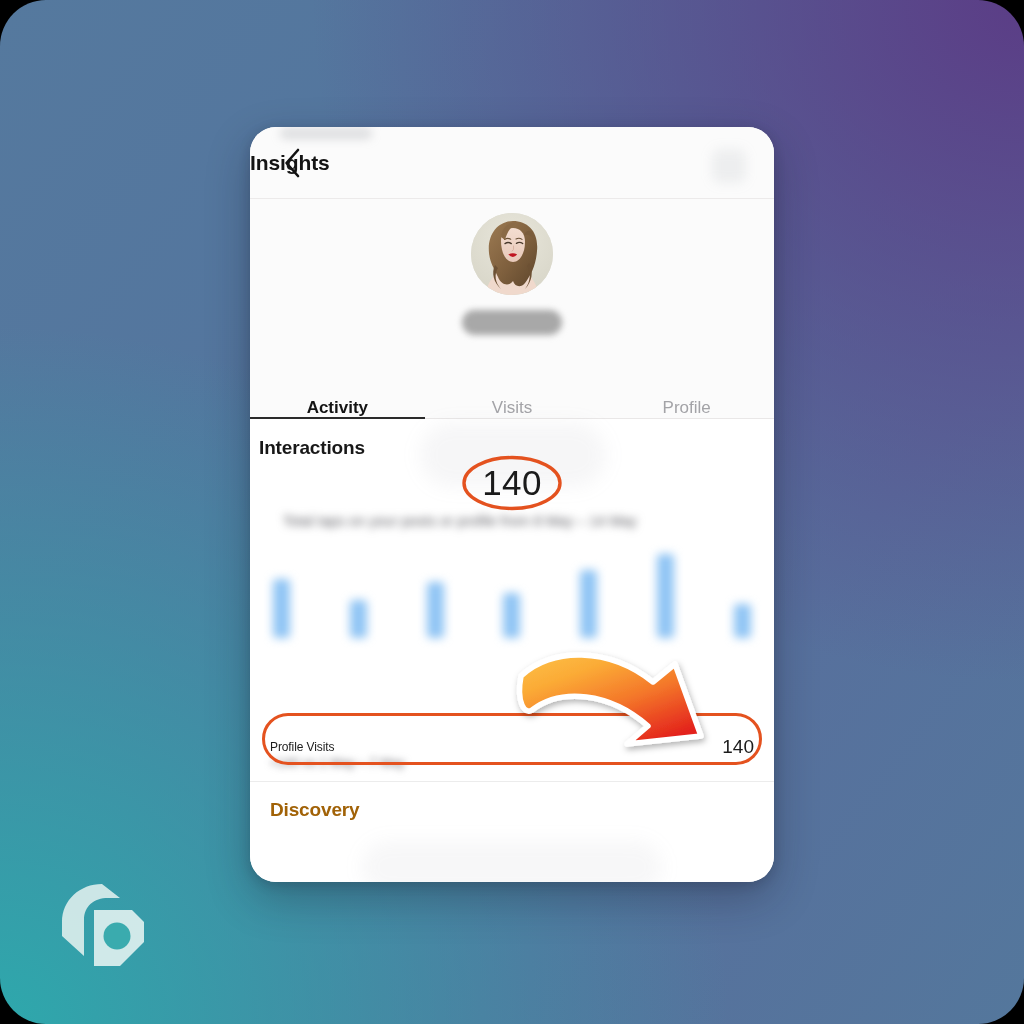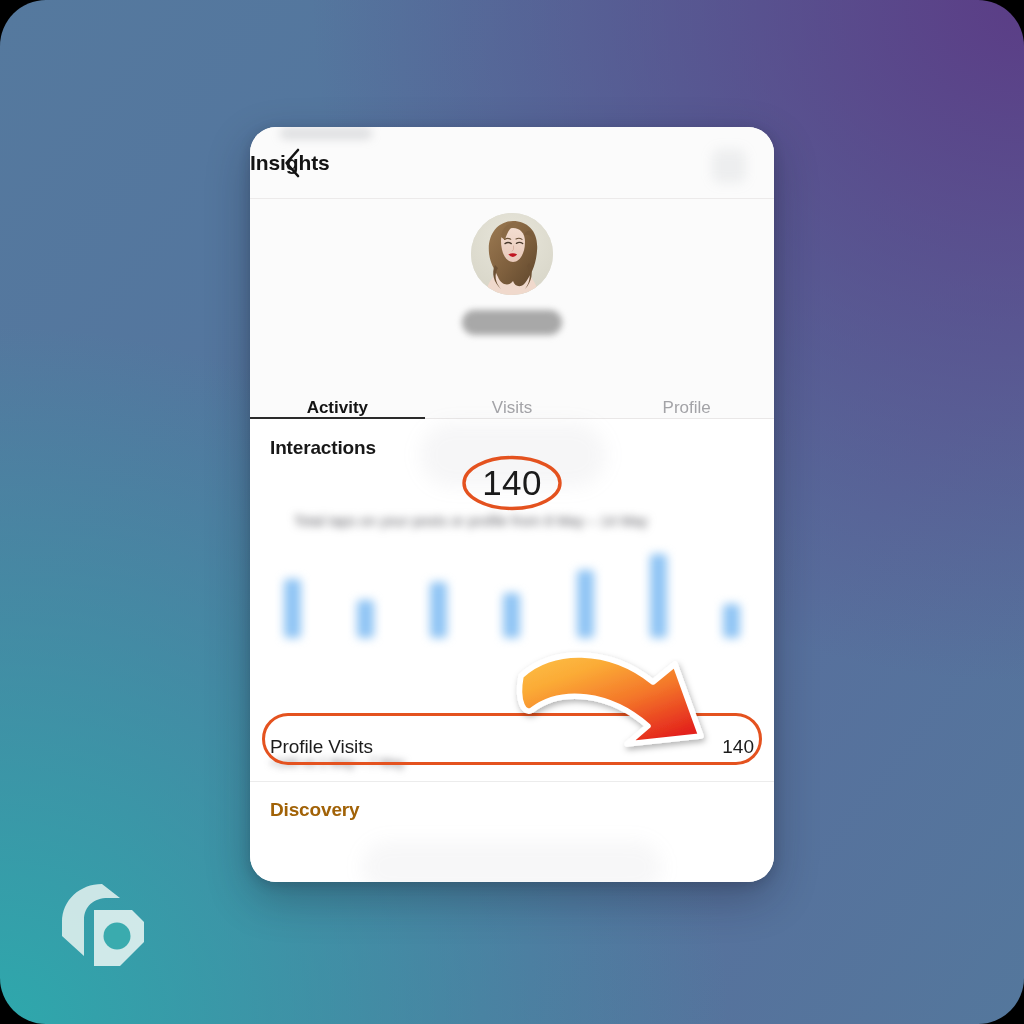--- a/index.html
+++ b/index.html
@@ -134,21 +134,21 @@
     height: 2px;
     background: #2b2b2b;
   }
 
   
   #content-body {
     position: relative;
     background: #ffffff;
     height: calc(100% - 72px - 174px - 46px);
   }
-  #interactions-section { position: relative; padding: 18px 20px 0; }
+  #interactions-section { position: relative; padding: 18px 9px 0; }
   #interactions-title {
     font-size: 19px;
     font-weight: bold;
     color: #181818;
     letter-spacing: -0.15px;
   }
   #interactions-ghost-pill {
     position: absolute;
     left: 170px; top: 4px;
     width: 186px; height: 64px;
@@ -208,21 +208,21 @@
     position: absolute;
     left: 0; right: 0;
     top: 300px;
     height: 56px;
     display: flex;
     align-items: center;
     padding: 0 20px;
     cursor: pointer;
   }
   #profile-visits-label {
-    font-size: 19px;
+    font-size: 12px;
     color: #1c1c1c;
     letter-spacing: -0.1px;
   }
   #profile-visits-sub {
     position: absolute;
     left: 20px;
     top: 36px;
     font-size: 13px;
     color: #6f6f75;
     filter: blur(3.6px);

